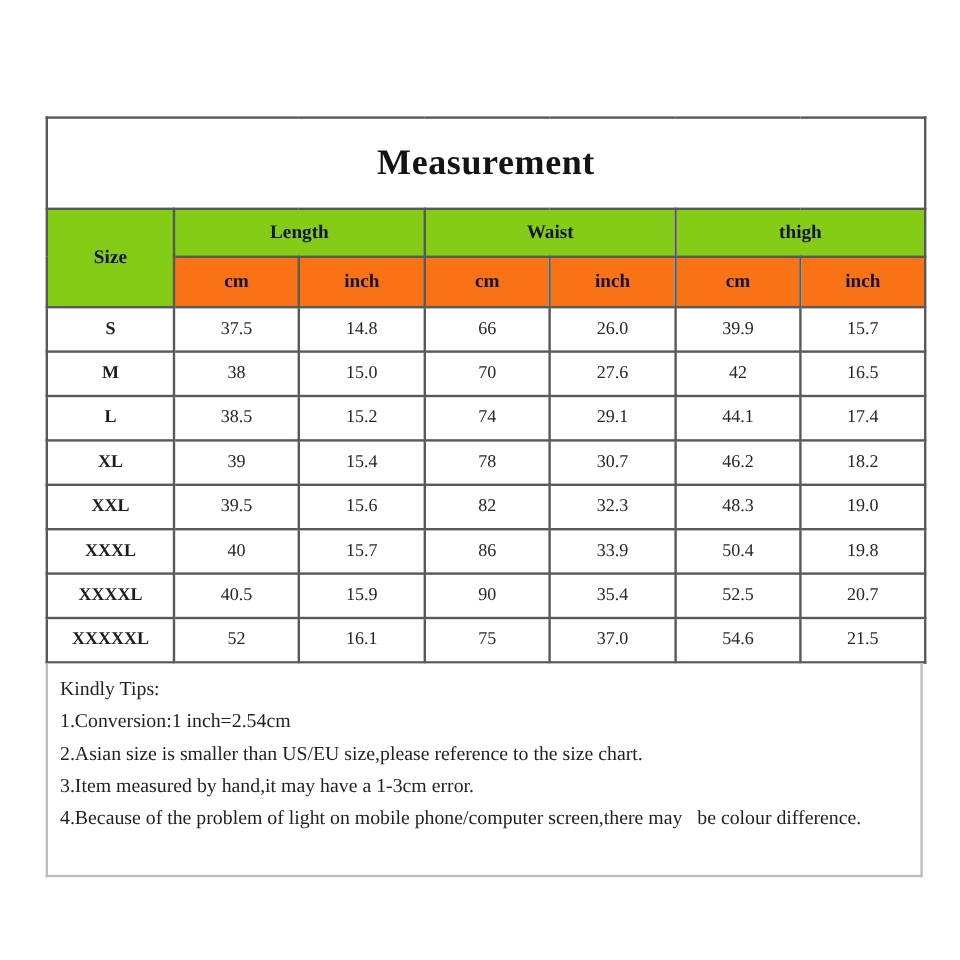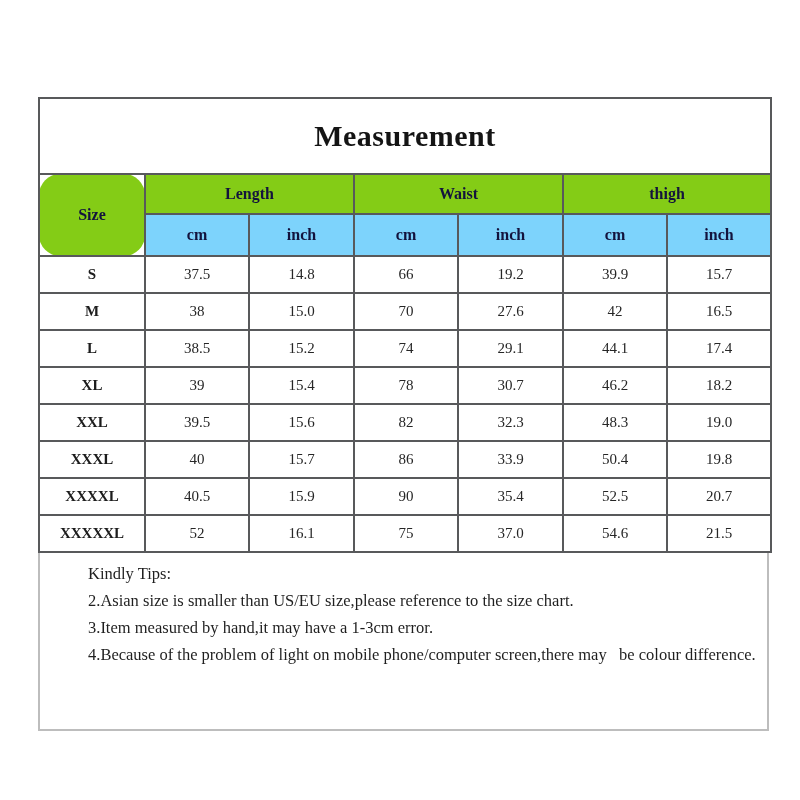--- a/index.html
+++ b/index.html
@@ -44,31 +44,30 @@
   }
   tr.group-row td {
     height: 38px;
     background: #84cc16;
     font-size: 16px;
     font-weight: bold;
     color: #13133d;
   }
   tr.unit-row td {
     height: 40px;
-    background: #7dd3fc;
+    background: #f97316;
     font-size: 16px;
     font-weight: bold;
     color: #13133d;
   }
   td.size-head {
     background: #8dc9f2;
     font-size: 16px;
     font-weight: bold;
     color: #13133d;
-    border-radius: 21px;
   }
   tr.data-row td {
     height: 35px;
     background: #ffffff;
     font-size: 15px;
     color: #262626;
   }
   tr.data-row td.size-cell {
     font-weight: bold;
     color: #1c1c1c;
@@ -80,21 +79,20 @@
     border: 2px solid #bdbdbd;
     border-top: none;
     padding: 7px 10px;
     background: #ffffff;
   }
   .tips-box .tip-line {
     font-size: 16.5px;
     line-height: 27px;
     color: #1f1f1f;
     white-space: pre-wrap;
-    margin-left: 38px;
   }
 </style>
 </head>
 <body>
 
 <div class="canvas">
   <div class="content">
 
     <table class="measurement">
       <colgroup>
@@ -123,21 +121,21 @@
           <td>inch</td>
           <td>cm</td>
           <td>inch</td>
         </tr>
 
         <tr class="data-row">
           <td class="size-cell">S</td>
           <td>37.5</td>
           <td>14.8</td>
           <td>66</td>
-          <td>19.2</td>
+          <td>26.0</td>
           <td>39.9</td>
           <td>15.7</td>
         </tr>
         <tr class="data-row">
           <td class="size-cell">M</td>
           <td>38</td>
           <td>15.0</td>
           <td>70</td>
           <td>27.6</td>
           <td>42</td>
@@ -195,19 +193,20 @@
           <td>75</td>
           <td>37.0</td>
           <td>54.6</td>
           <td>21.5</td>
         </tr>
       </tbody>
     </table>
 
     <div class="tips-box">
       <div class="tip-line">Kindly Tips:</div>
+      <div class="tip-line">1.Conversion:1 inch=2.54cm</div>
       <div class="tip-line">2.Asian size is smaller than US/EU size,please reference to the size chart.</div>
       <div class="tip-line">3.Item measured by hand,it may have a 1-3cm error.</div>
       <div class="tip-line">4.Because of the problem of light on mobile phone/computer screen,there may   be colour difference.</div>
     </div>
 
   </div>
 </div>
 
 </body></html>

